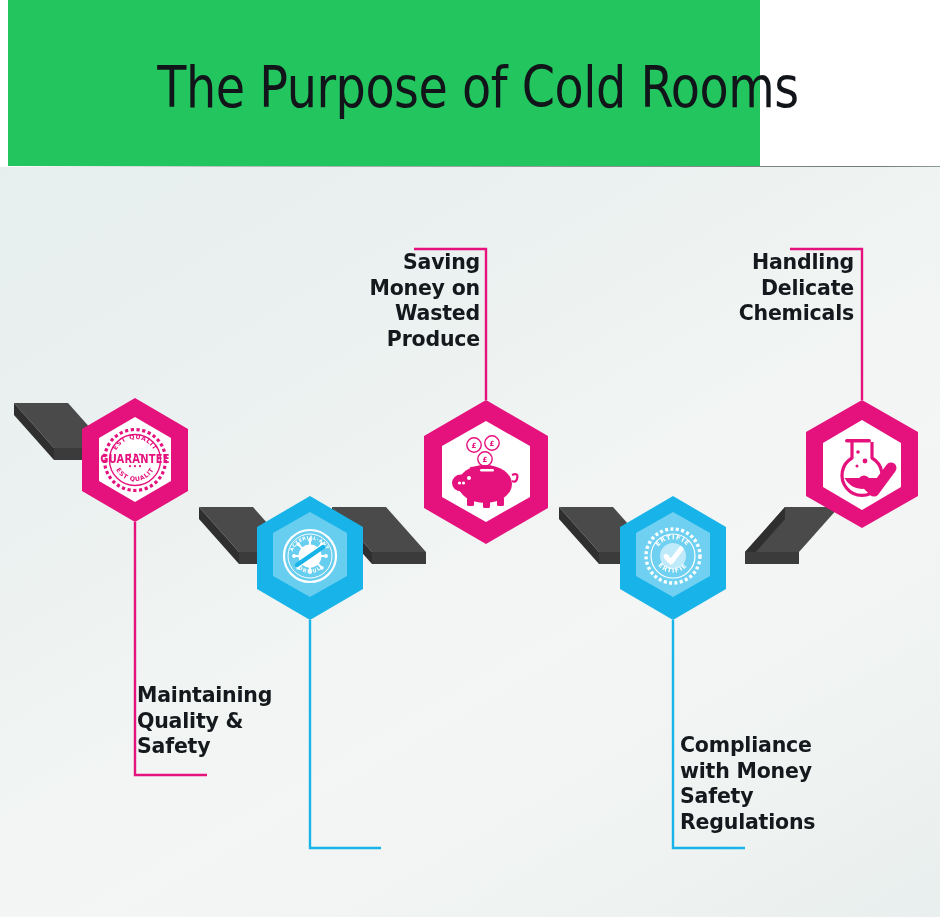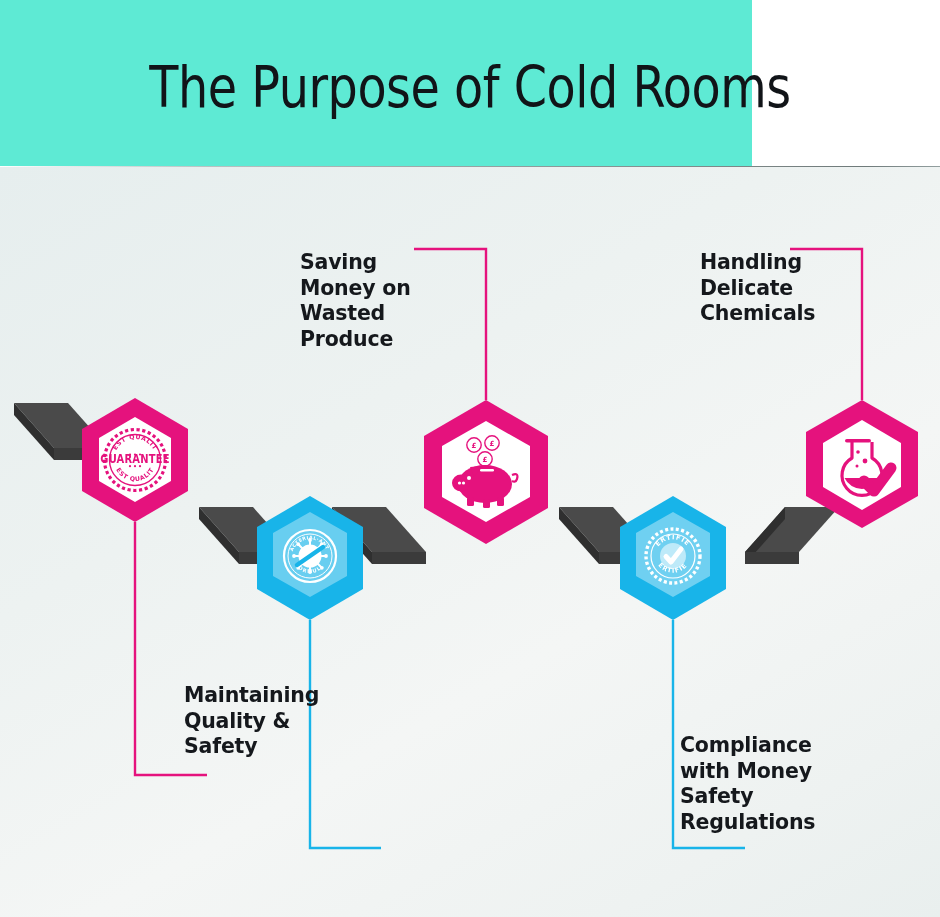--- a/index.html
+++ b/index.html
@@ -6,22 +6,22 @@
   html, body {
     width: 940px; height: 917px;
     font-family: "Liberation Sans", sans-serif;
     background: #ffffff;
     overflow: hidden;
   }
   #page { position: relative; width: 940px; height: 917px; }
 
   
   #header {
-    position: absolute; left: 0; top: 0; width: 752px; height: 167px;
-    background: #5eead4;
+    position: absolute; left: 8px; top: 0; width: 752px; height: 167px;
+    background: #22c55e;
   }
   #page-title {
     position: absolute; left: 0; top: 54px; width: 940px;
     text-align: center;
     font-family: "DejaVu Sans Condensed", "Liberation Sans Narrow", "Liberation Sans", sans-serif;
     font-size: 57px; font-weight: 300; letter-spacing: -0.5px;
     color: #111418; white-space: nowrap;
     transform: scaleX(0.93); transform-origin: center;
   }
   #header-divider {
@@ -44,27 +44,27 @@
     position: absolute;
     font-family: "DejaVu Sans", "Liberation Sans", sans-serif;
     font-weight: bold;
     font-size: 20.5px;
     line-height: 25.5px;
     color: #15181c;
     letter-spacing: -0.2px;
     white-space: pre-line;
   }
   .label.left-align { text-align: left; }
-  .label.right-align { }
-
-  #label-1 { left: 137px; top: 683px; width: 200px; margin-left: 47px; }
+  .label.right-align { text-align: right; }
+
+  #label-1 { left: 137px; top: 683px; width: 200px; }
   #label-2 { left: 313px; top: 733px; width: 200px; }
   #label-3 { left: 300px; top: 250px; width: 180px; }
   #label-4 { left: 680px; top: 733px; width: 210px; }
-  #label-5 { left: 700px; top: 250px; width: 194px; }
+  #label-5 { left: 660px; top: 250px; width: 194px; }
 </style>
 </head>
 <body>
 
 <div id="page">
 
   <div id="header">
     <div id="page-title">The Purpose of Cold Rooms</div>
     <div id="header-divider"></div>
   </div>

